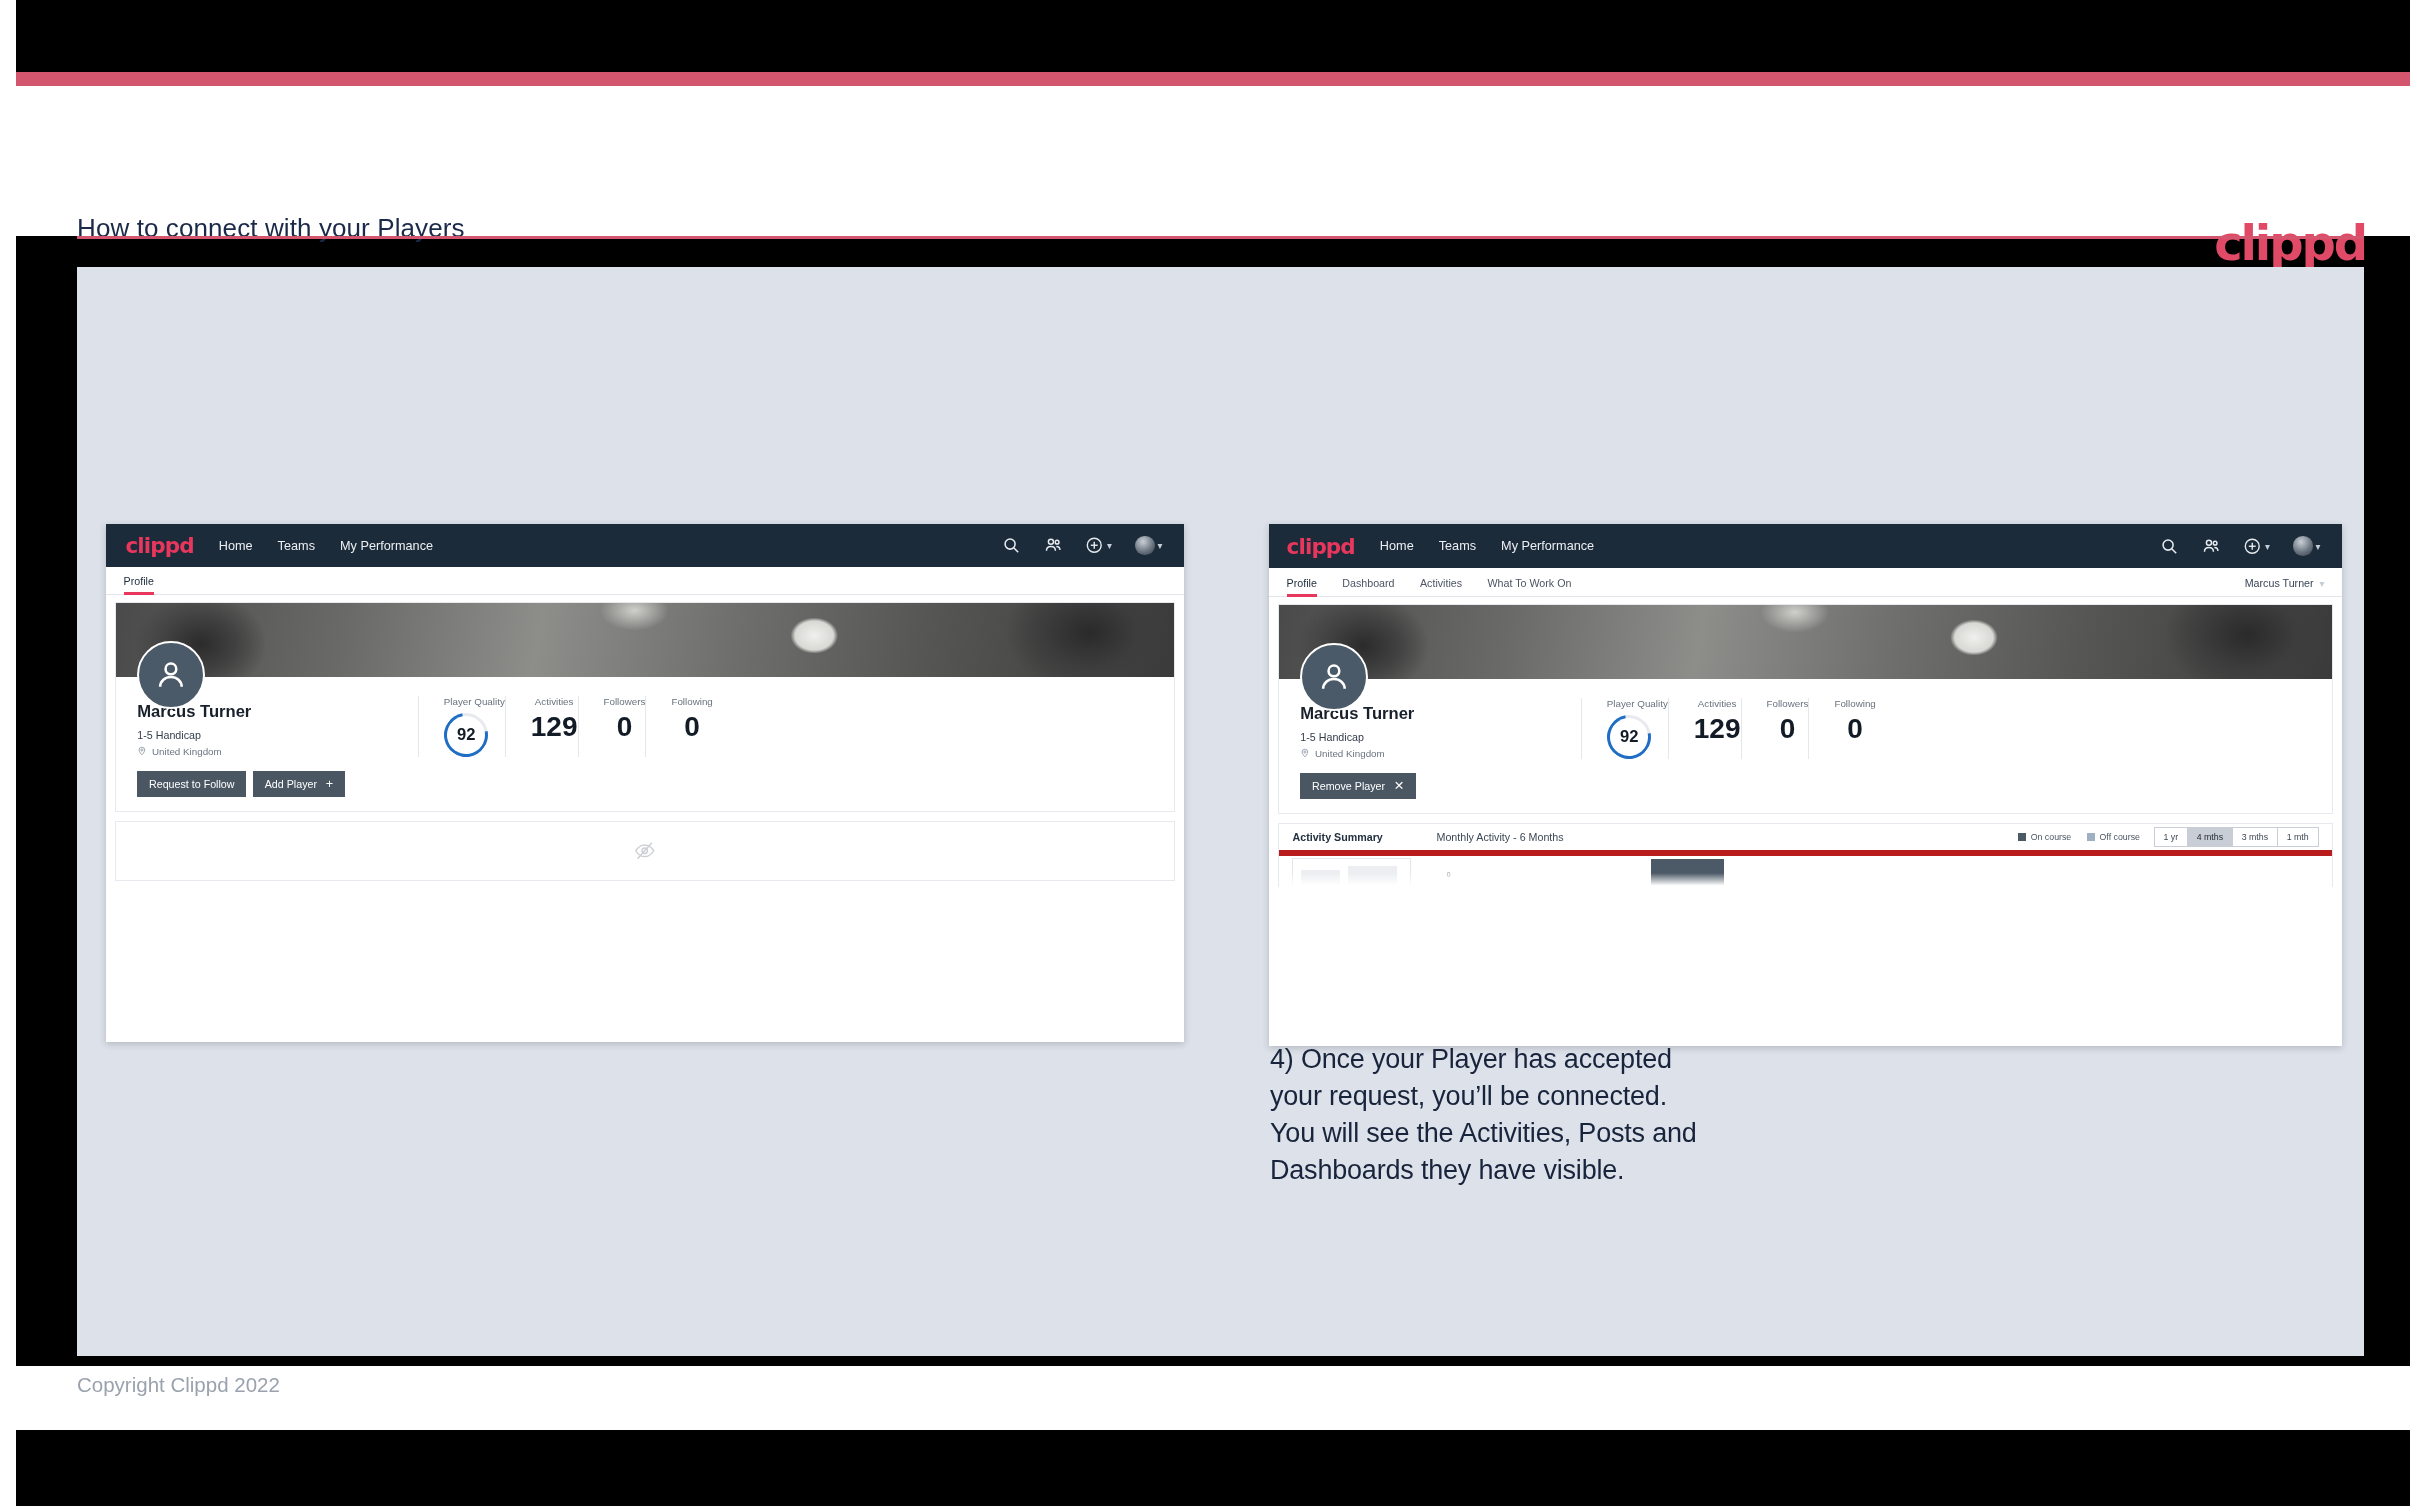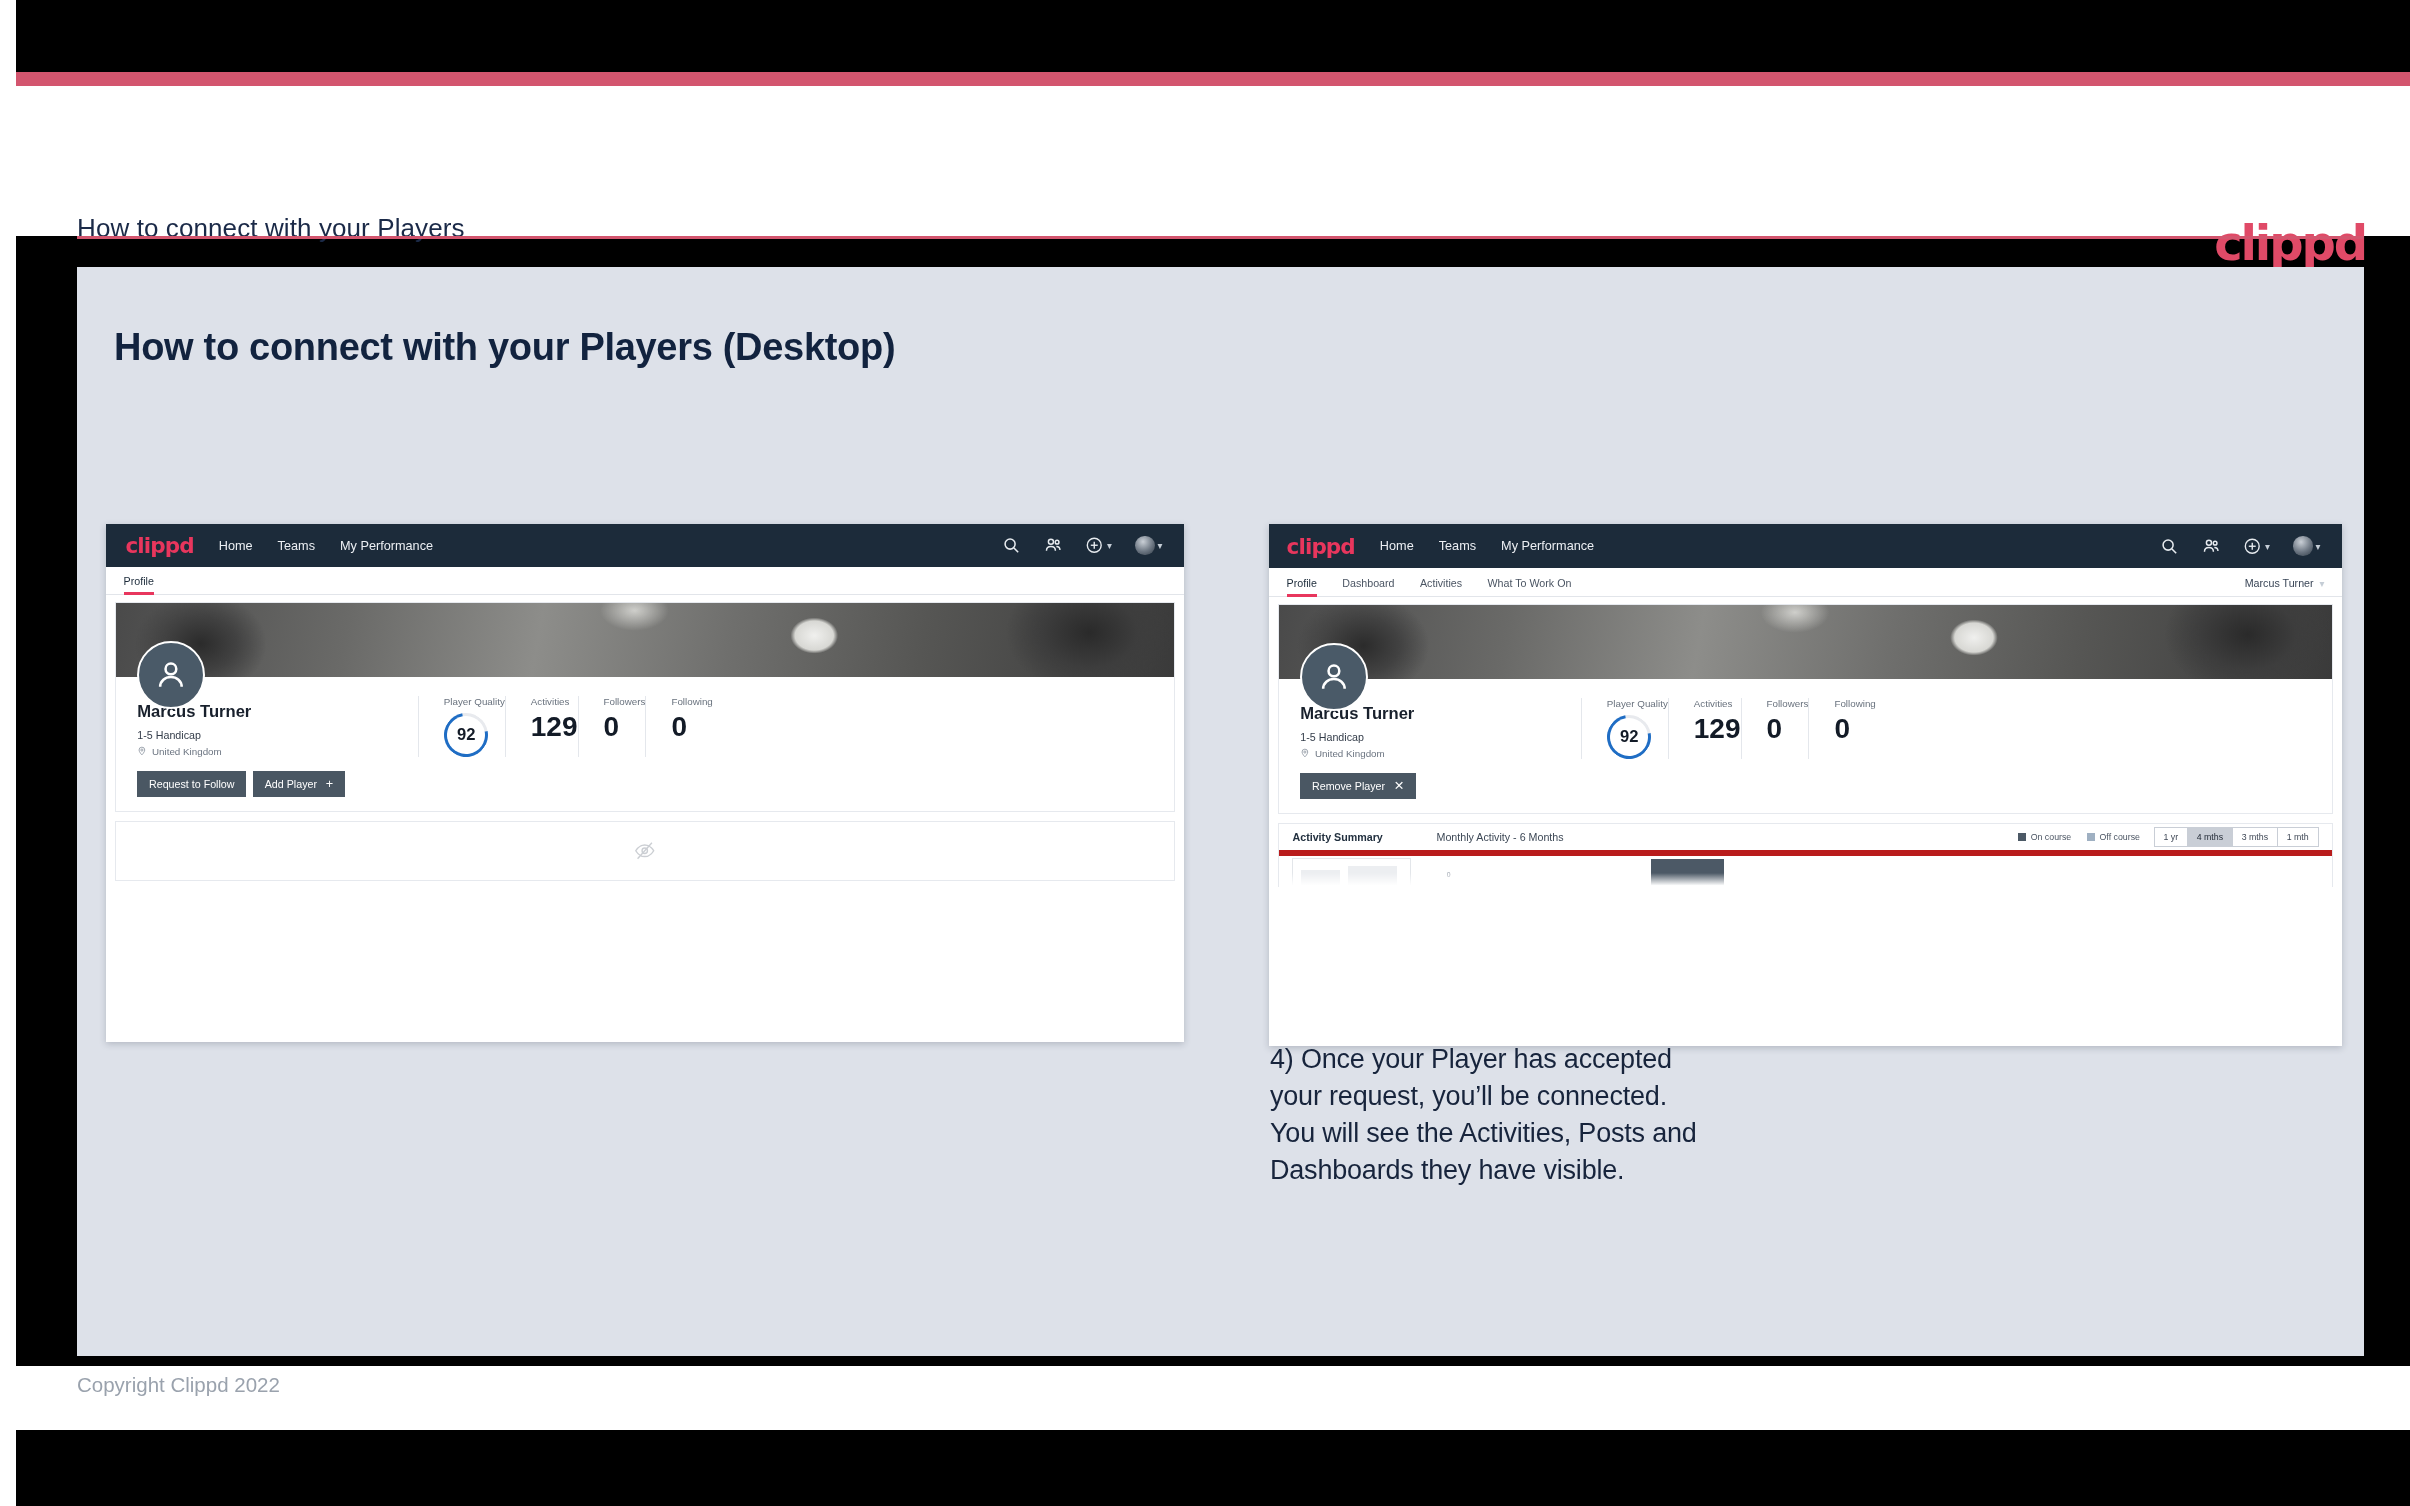--- a/index.html
+++ b/index.html
@@ -119,21 +119,21 @@
   .phcap { font-size:10.7px; color:#333c49; margin-bottom:4.9px; }
   .ploc { font-size:9.8px; color:#6b7480; display:flex; align-items:center; gap:4.9px; margin-bottom:13.7px; }
   .ploc svg { width:9.8px; height:11.7px; }
   .pbtns { display:flex; gap:6.8px; }
   .btn {
     background:#4a5763; color:#fff; font-size:10.7px;
     padding:6.8px 11.7px; display:flex; align-items:flex-end; gap:8.8px; white-space:nowrap;
   }
   .btn .glyph { font-size:12.7px; line-height:1; }
 
-  .pstats { display:flex; flex:1; padding-top:19.5px; }
+  .pstats { display:flex; flex:1; padding-top:19.5px;text-align:center; }
   .stat { padding:0 0 0 25px; border-left:1px solid #e4e7ec; min-width:0; }
   .stat.first { border-left:1px solid #e4e7ec; }
   .stat-label { font-size:9.8px; color:#69727e; margin-bottom:5.9px; white-space:nowrap; }
   .stat-value { font-size:28px; font-weight:700; color:#131b27; line-height:1; }
   .ring {
     width:44px; height:44px; border-radius:50%;
     border:3.9px solid #1f6dc4; border-top-color:#e8eaee;
     display:flex; align-items:center; justify-content:center;
     transform:rotate(35deg);
   }
@@ -195,21 +195,20 @@
   <div class="bar-pink"></div>
 
   <div class="slide-header">
     <div class="slide-header-title">How to connect with your Players</div>
     <div class="logo">clippd</div>
   </div>
   <div class="header-rule"></div>
 
   <div class="panel">
 
-    <div class="h1">How to connect with your Players (Desktop)</div>
 
     <div class="shot left">
 
       <div class="nav">
         <div class="nav-logo">clippd</div>
         <div class="nav-links">
           <span class="nav-link">Home</span>
           <span class="nav-link">Teams</span>
           <span class="nav-link">My Performance</span>
         </div>

